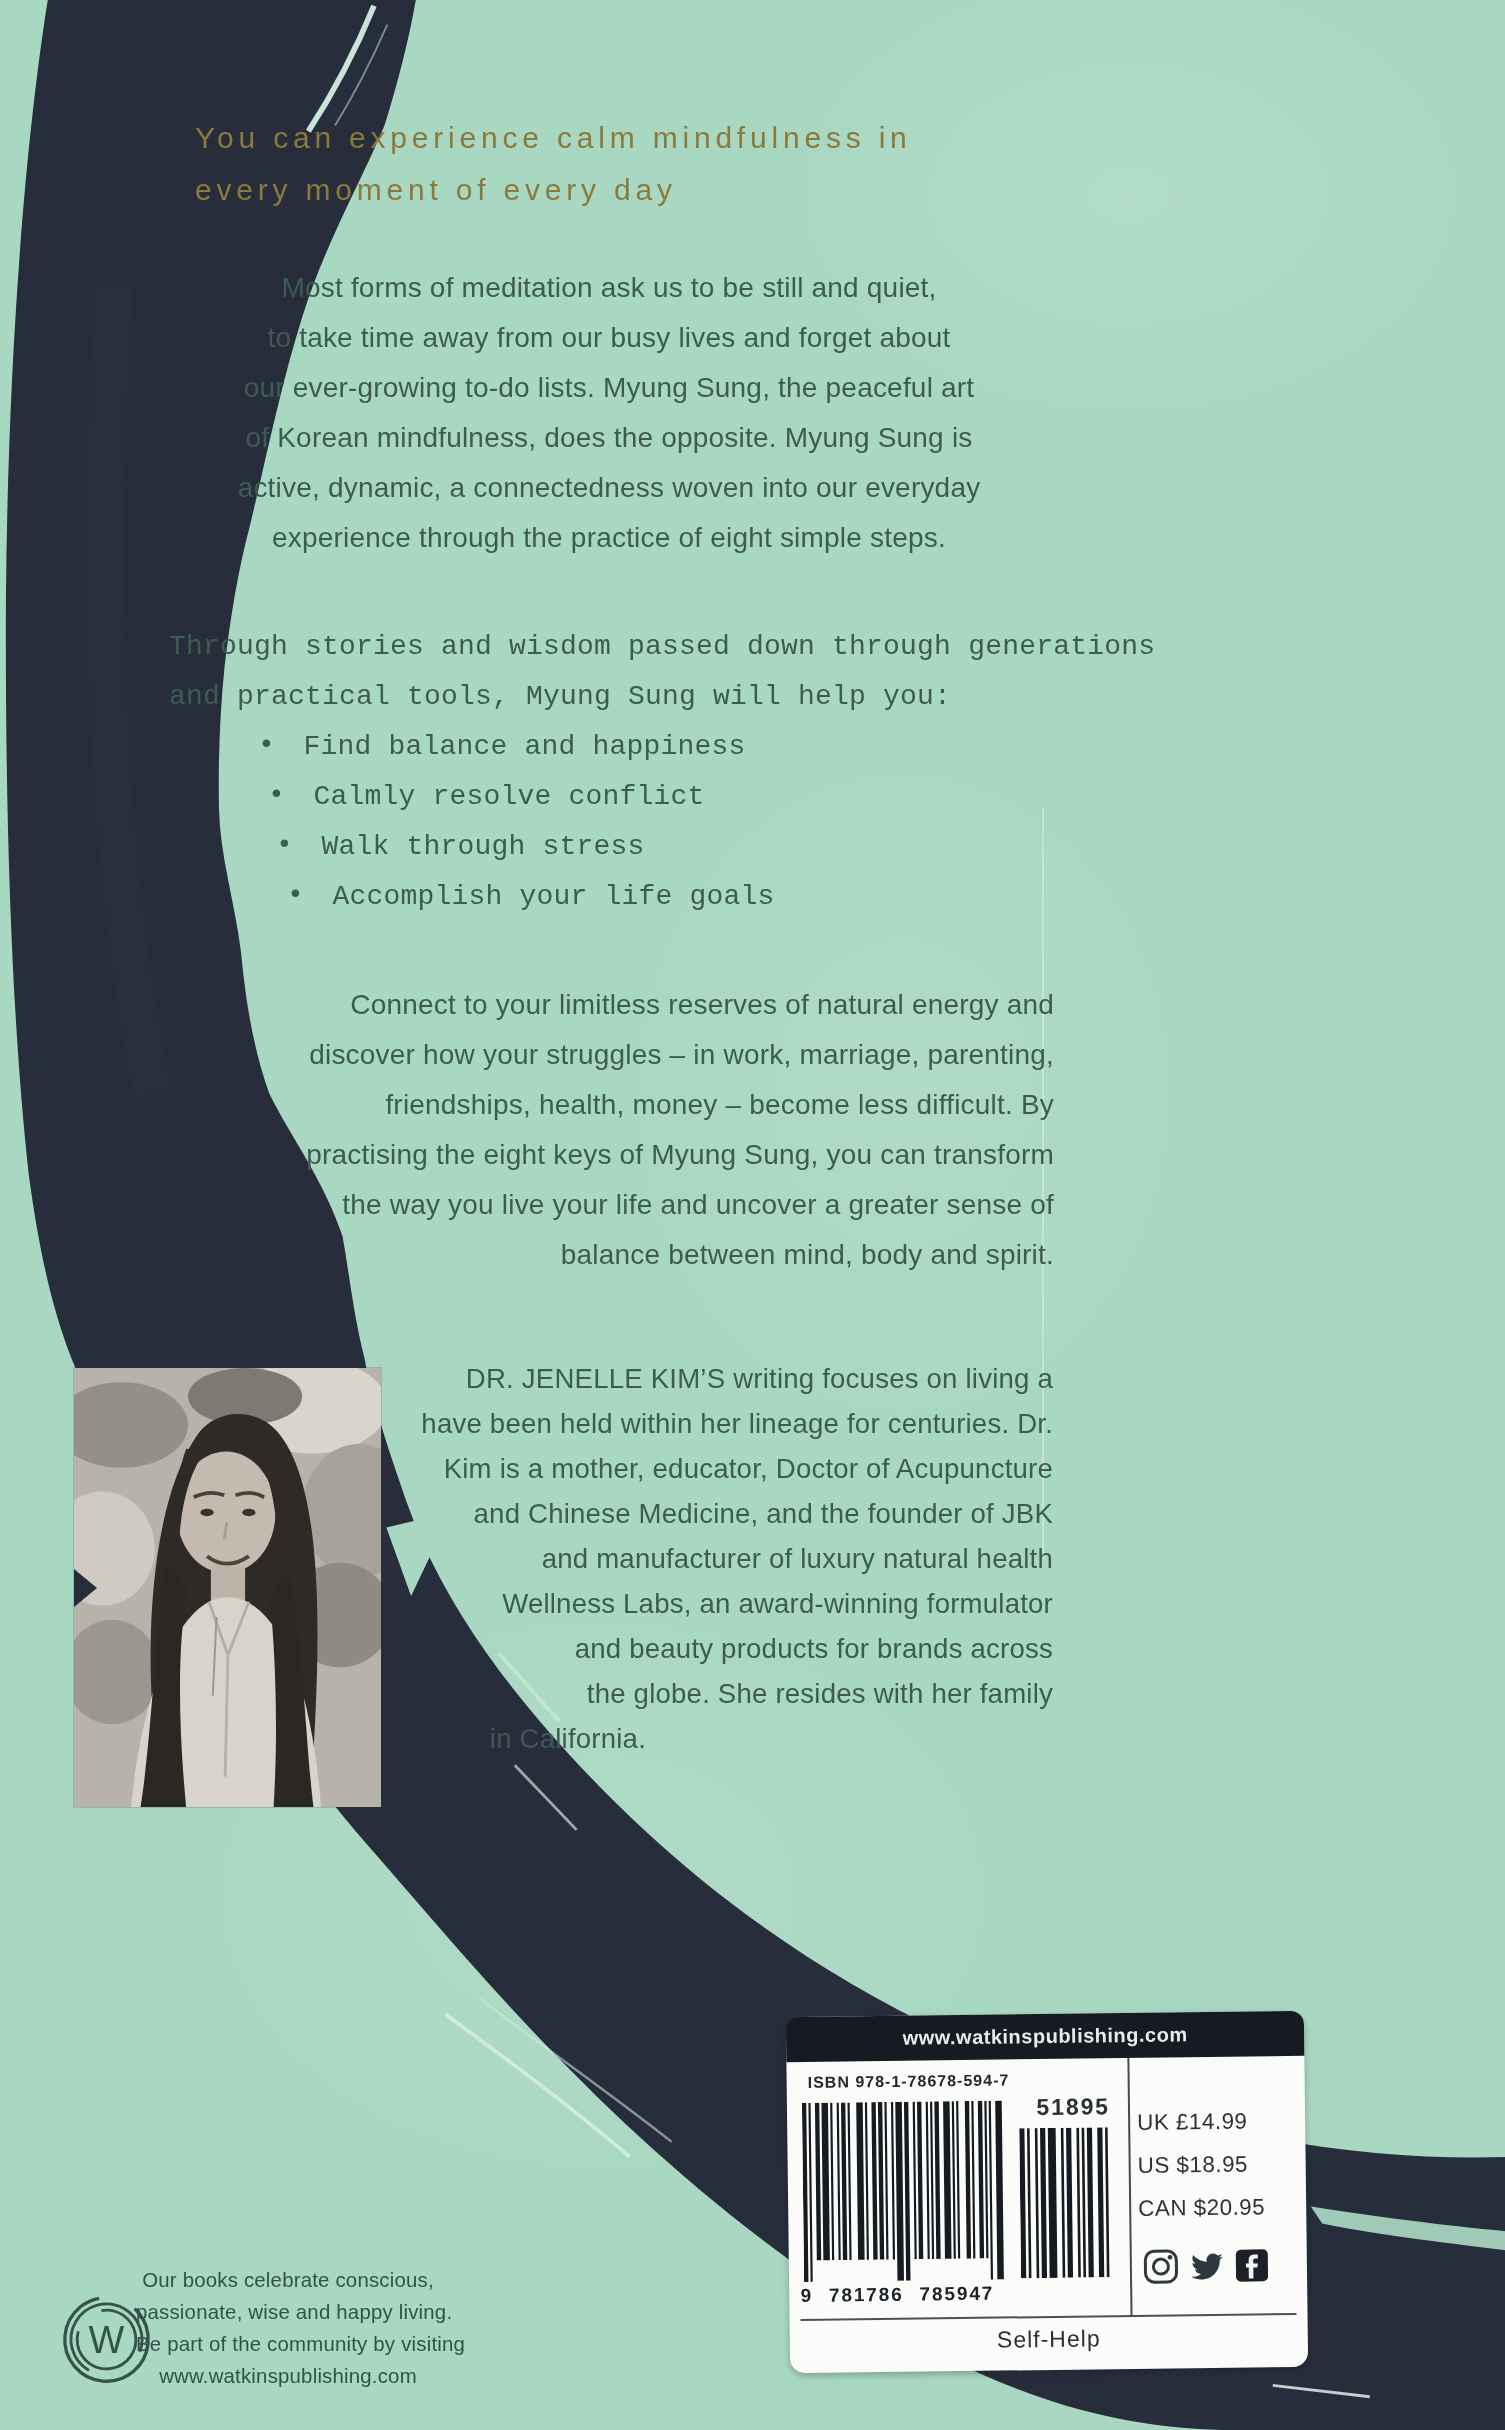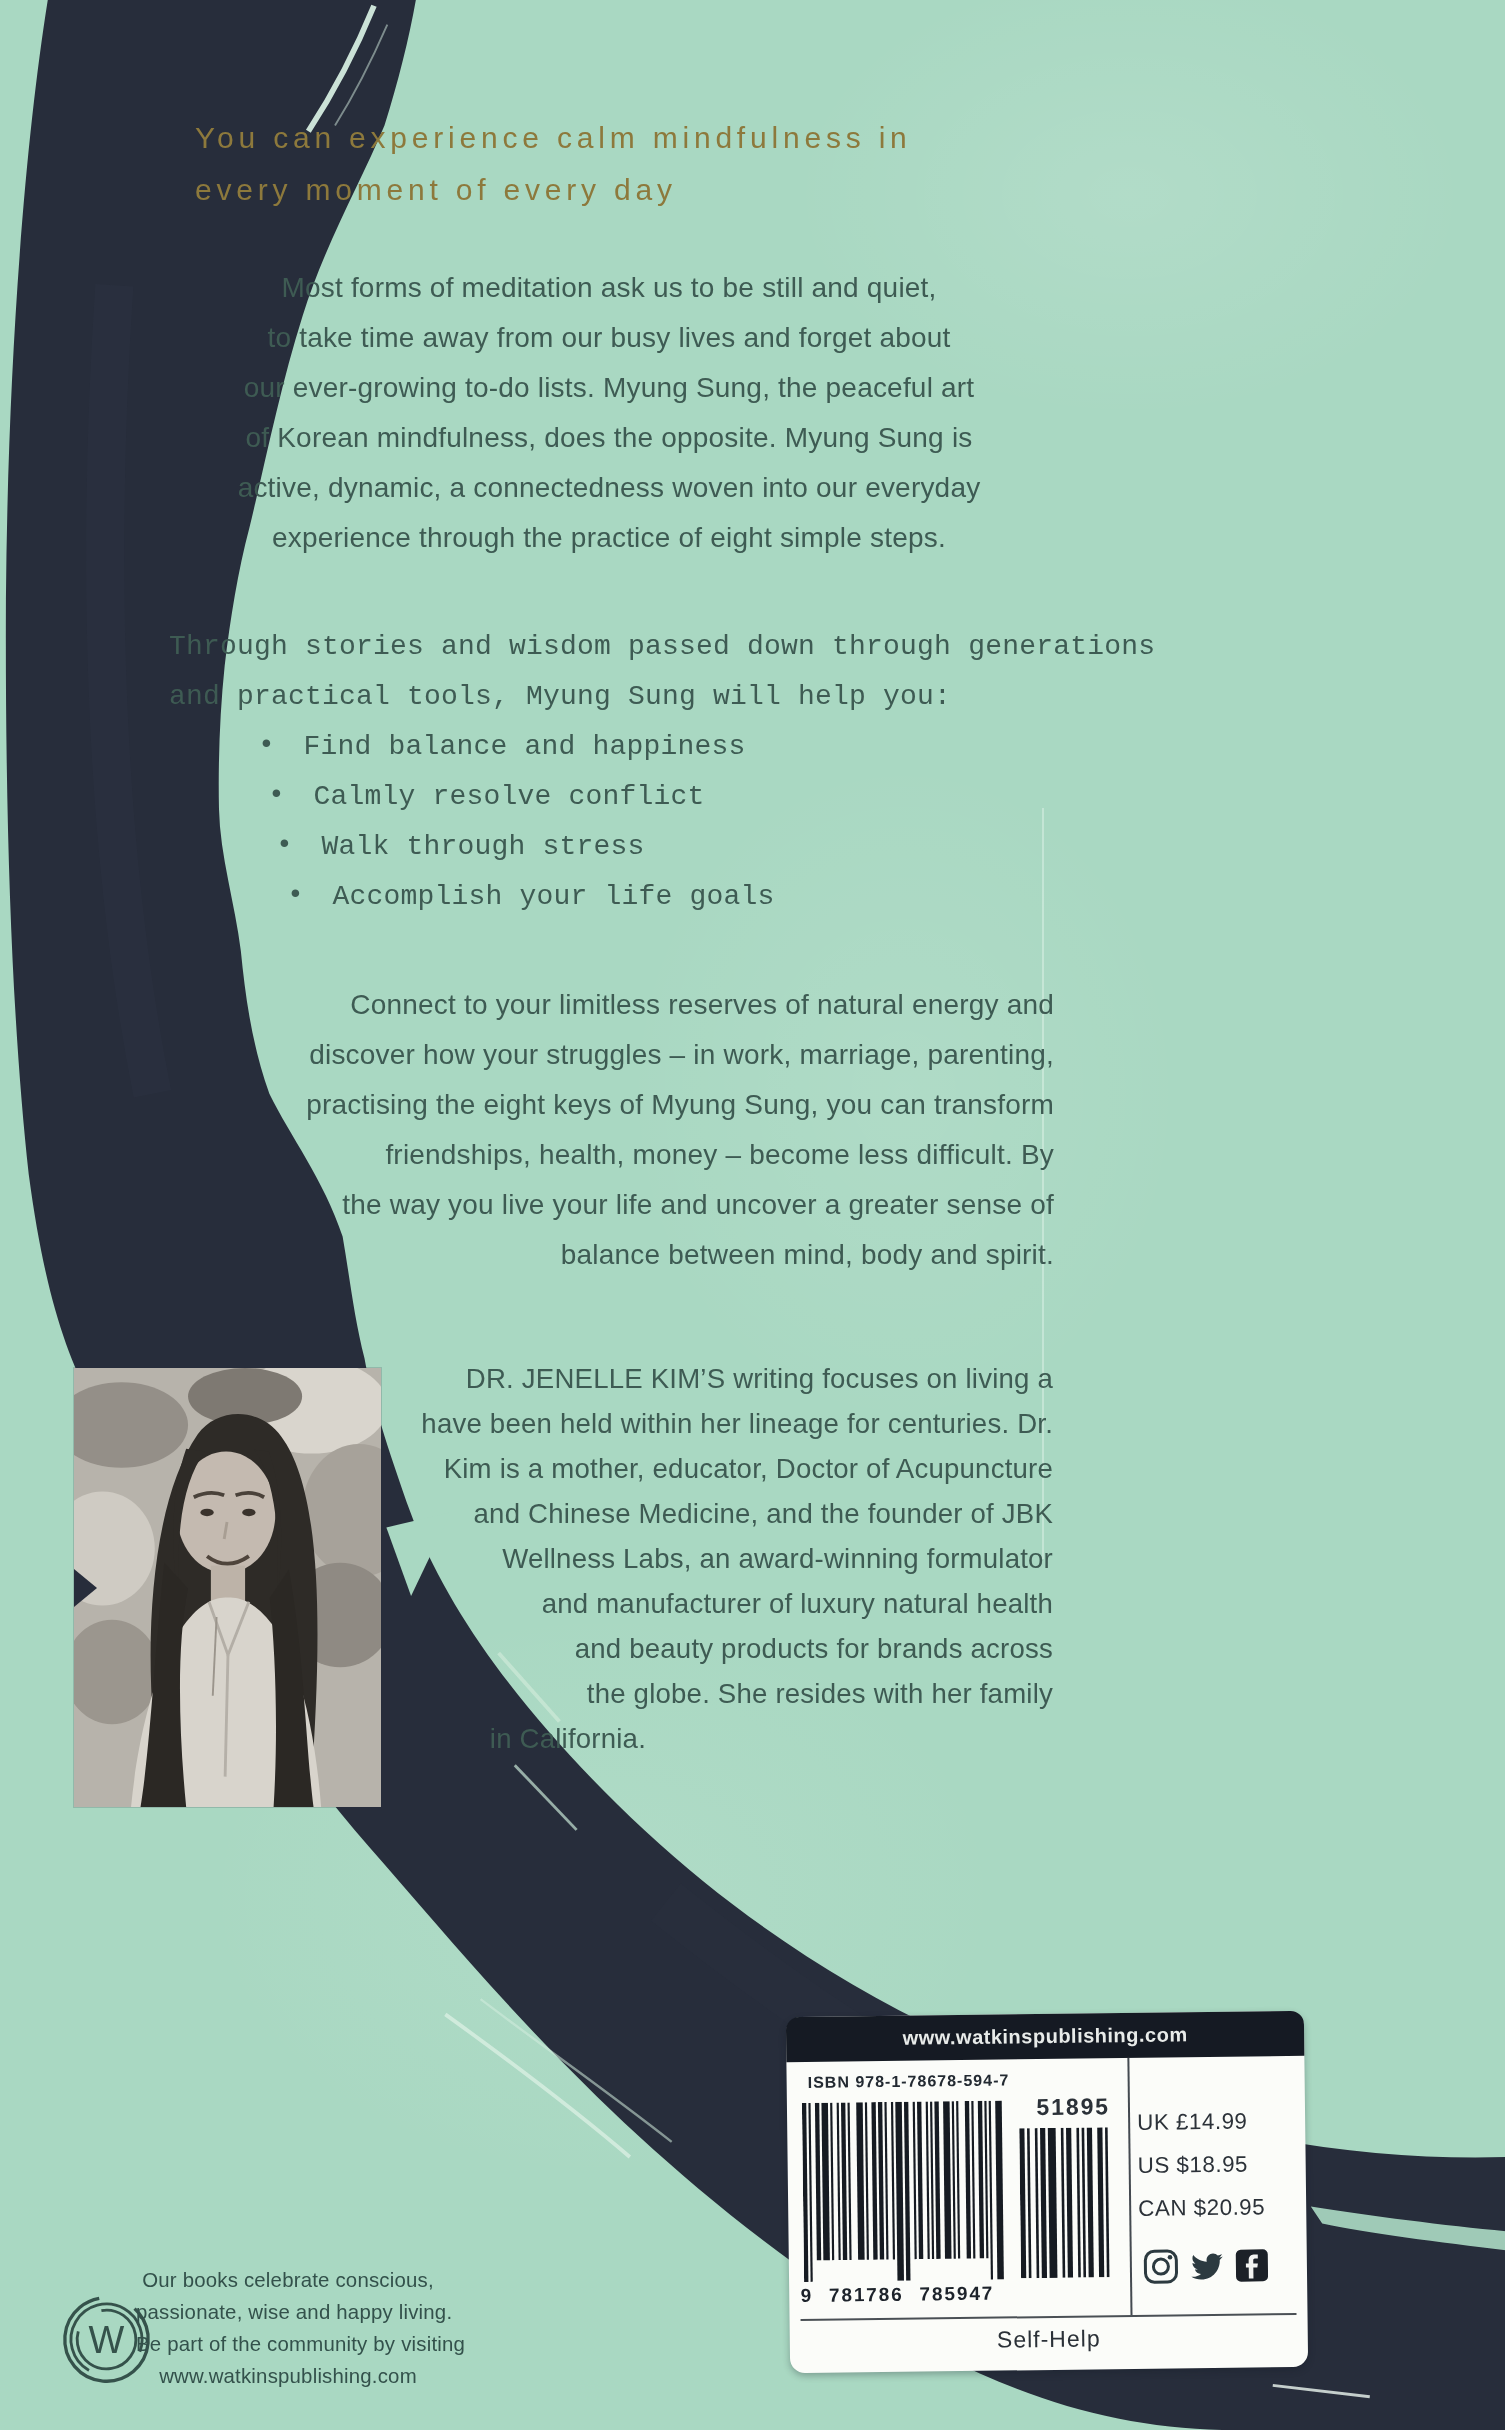--- a/index.html
+++ b/index.html
@@ -142,22 +142,22 @@
         <div class="benefit line">Find balance and happiness</div>
         <div class="benefit line">Calmly resolve conflict</div>
         <div class="benefit line">Walk through stress</div>
         <div class="benefit line">Accomplish your life goals</div>
       </div>
   </div>
 
   <div class="para p3">
       <div class="line">Connect to your limitless reserves of natural energy and</div>
       <div class="line">discover how your struggles – in work, marriage, parenting,</div>
+      <div class="line">friendships, health, money – become less difficult. By</div>
       <div class="line">practising the eight keys of Myung Sung, you can transform</div>
-      <div class="line">friendships, health, money – become less difficult. By</div>
       <div class="line">the way you live your life and uncover a greater sense of</div>
       <div class="line">balance between mind, body and spirit.</div>
     </div>
 
   <div class="photo">
     <svg viewBox="0 0 323 462" preserveAspectRatio="none">
       <rect width="323" height="462" fill="#b7b3ab"></rect>
       <ellipse cx="50" cy="60" rx="70" ry="45" fill="#948f88"></ellipse>
       <ellipse cx="250" cy="40" rx="80" ry="50" fill="#d9d5cd"></ellipse>
       <ellipse cx="300" cy="150" rx="60" ry="70" fill="#a7a29a"></ellipse>
@@ -184,22 +184,22 @@
       <path d="M226,212 C242,300 244,400 252,462 L210,462 C215,380 212,300 206,242 Z" fill="#2b2824"></path>
     </svg>
   </div>
   <div class="tri"></div>
 
   <div class="bio">
       <div class="line">DR. JENELLE KIM’S writing focuses on living a</div>
       <div class="line">have been held within her lineage for centuries. Dr.</div>
       <div class="line">Kim is a mother, educator, Doctor of Acupuncture</div>
       <div class="line">and Chinese Medicine, and the founder of JBK</div>
+      <div class="line">and manufacturer of luxury natural health</div>
       <div class="line">Wellness Labs, an award-winning formulator</div>
-      <div class="line">and manufacturer of luxury natural health</div>
       <div class="line">and beauty products for brands across</div>
       <div class="line">the globe. She resides with her family</div>
       <div class="line">in California.</div>
     </div>
 
   <svg class="logo" viewBox="0 0 96 96">
     <circle cx="48" cy="48" r="44" fill="none" stroke="#35524b" stroke-width="3.5" stroke-dasharray="230 40" transform="rotate(-40 48 48)"></circle>
     <circle cx="48" cy="48" r="37.5" fill="none" stroke="#35524b" stroke-width="3" stroke-dasharray="170 65" transform="rotate(120 48 48)"></circle>
     <circle cx="48" cy="48" r="31" fill="none" stroke="#35524b" stroke-width="3" stroke-dasharray="160 35" transform="rotate(-100 48 48)"></circle>
     <text x="48" y="62" text-anchor="middle" font-size="40" fill="#35524b" font-family="Liberation Sans, sans-serif">W</text>

